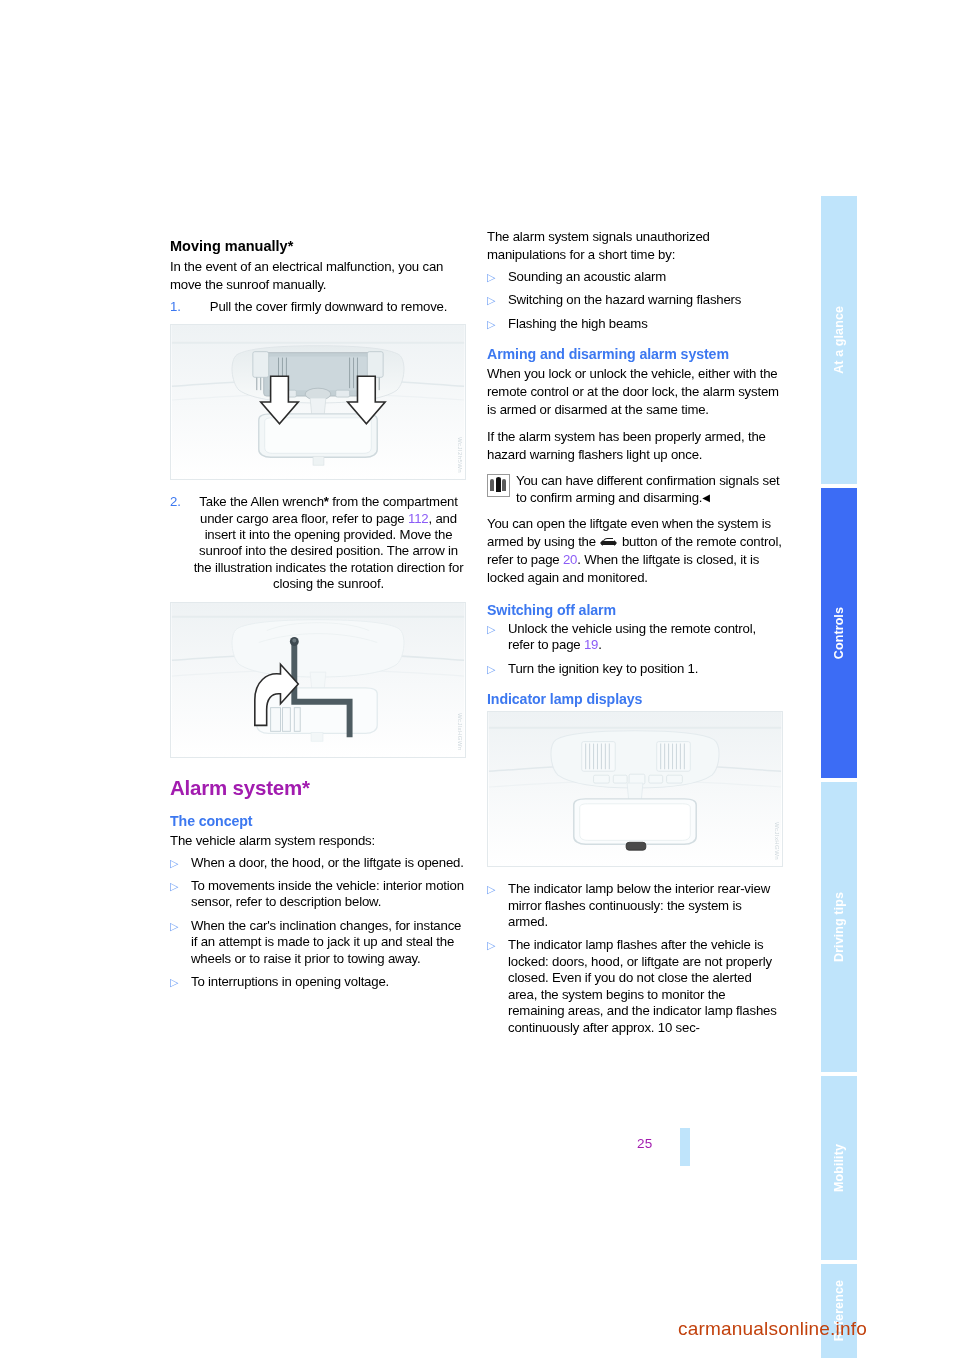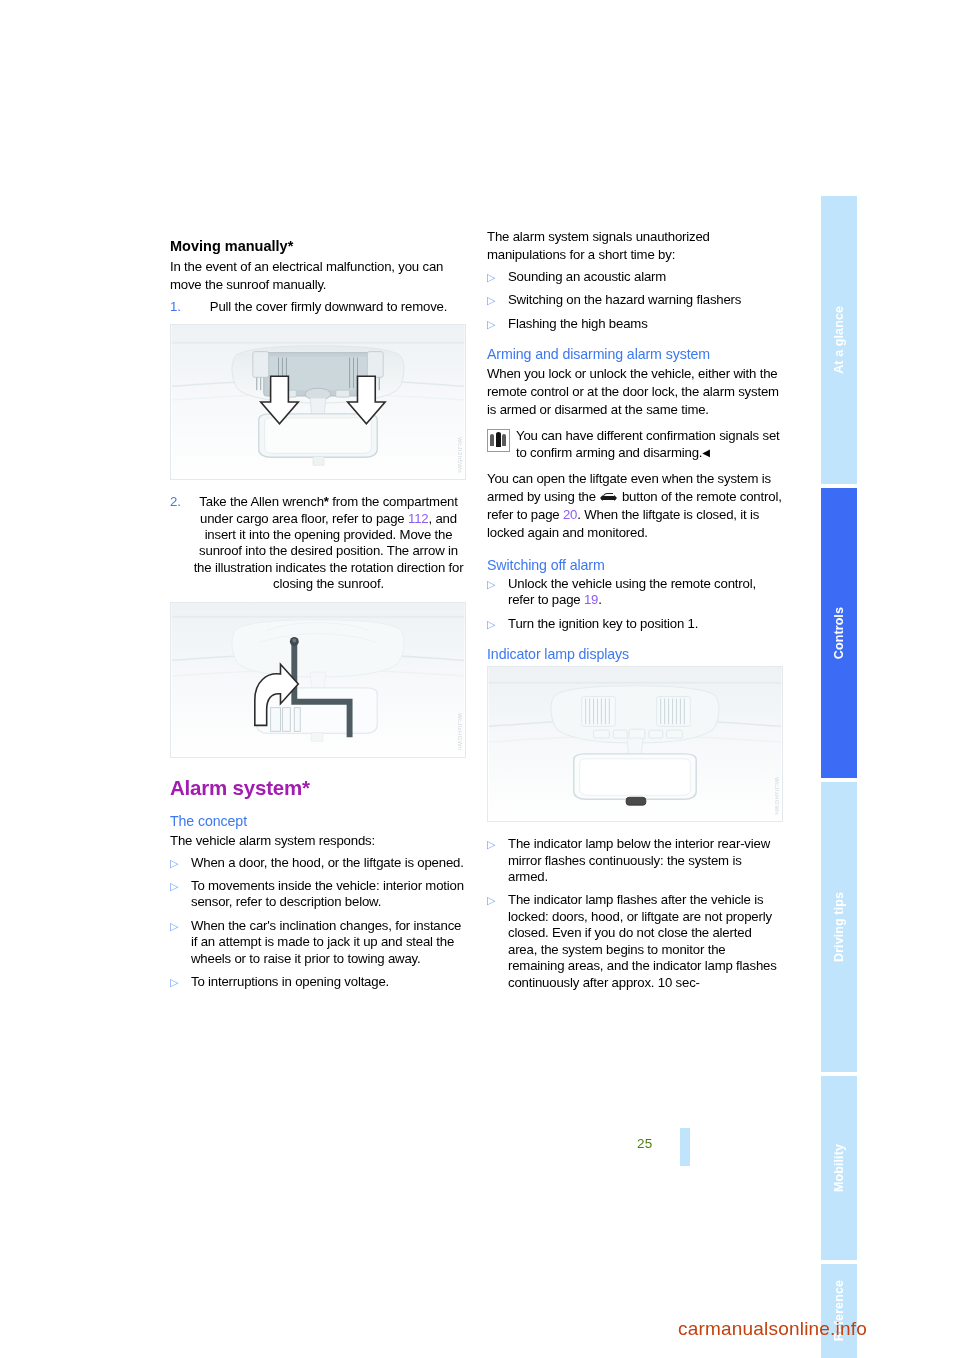--- a/index.html
+++ b/index.html
@@ -70,21 +70,21 @@
   h1.sec-title {
     color: #a21caf;
     font-size: 20.5px;
     font-weight: bold;
     margin: 0 0 13px 0;
     letter-spacing: -0.2px;
   }
   h2.sub-title {
     color: #3c78f0;
     font-size: 14.2px;
-    font-weight: normal;
+    font-weight: bold;
     margin: 0 0 3px 0;
     letter-spacing: -0.1px;
   }
   h2.sub-title.spaced-top { margin-top: 15px; }
 
   p.body-text {
     font-size: 13.2px;
     line-height: 18px;
     margin: 0 0 9px 0;
     letter-spacing: -0.18px;
@@ -237,21 +237,21 @@
     letter-spacing: 0.4px;
   }
   .fig-svg { display:block; width: 100%; height: 100%; }
 
   
   #page-number {
     position: absolute;
     left: 637px;
     top: 1136px;
     font-size: 13.5px;
-    color: #4d7c0f;
+    color: #a21caf;
     letter-spacing: 0.3px;
   }
   #page-bar {
     position: absolute;
     left: 680px;
     top: 1128px;
     width: 10px;
     height: 38px;
     background: #bfe4fb;
   }
@@ -420,20 +420,21 @@
     </div>
     <div class="bullet" style="margin-bottom:14px;">
       <span class="bullet-mark">▷</span>
       <span class="bullet-text">Flashing the high beams</span>
     </div>
 
     <h2 class="sub-title">Arming and disarming alarm system</h2>
 
     <p class="body-text">When you lock or unlock the vehicle, either with the remote control or at the door lock, the alarm system is armed or disarmed at the same time.</p>
 
+    <p class="body-text">If the alarm system has been properly armed, the hazard warning flashers light up once.</p>
 
     <div class="note-block">
       <span class="note-icon">
         <span class="fig-l"></span>
         <span class="fig-r"></span>
         <span class="fig-center"></span>
         <span class="fig-head"></span>
       </span><span>You can have different confirmation signals set to confirm arming and disarming.</span><span class="end-marker">◀</span>
     </div>
 

